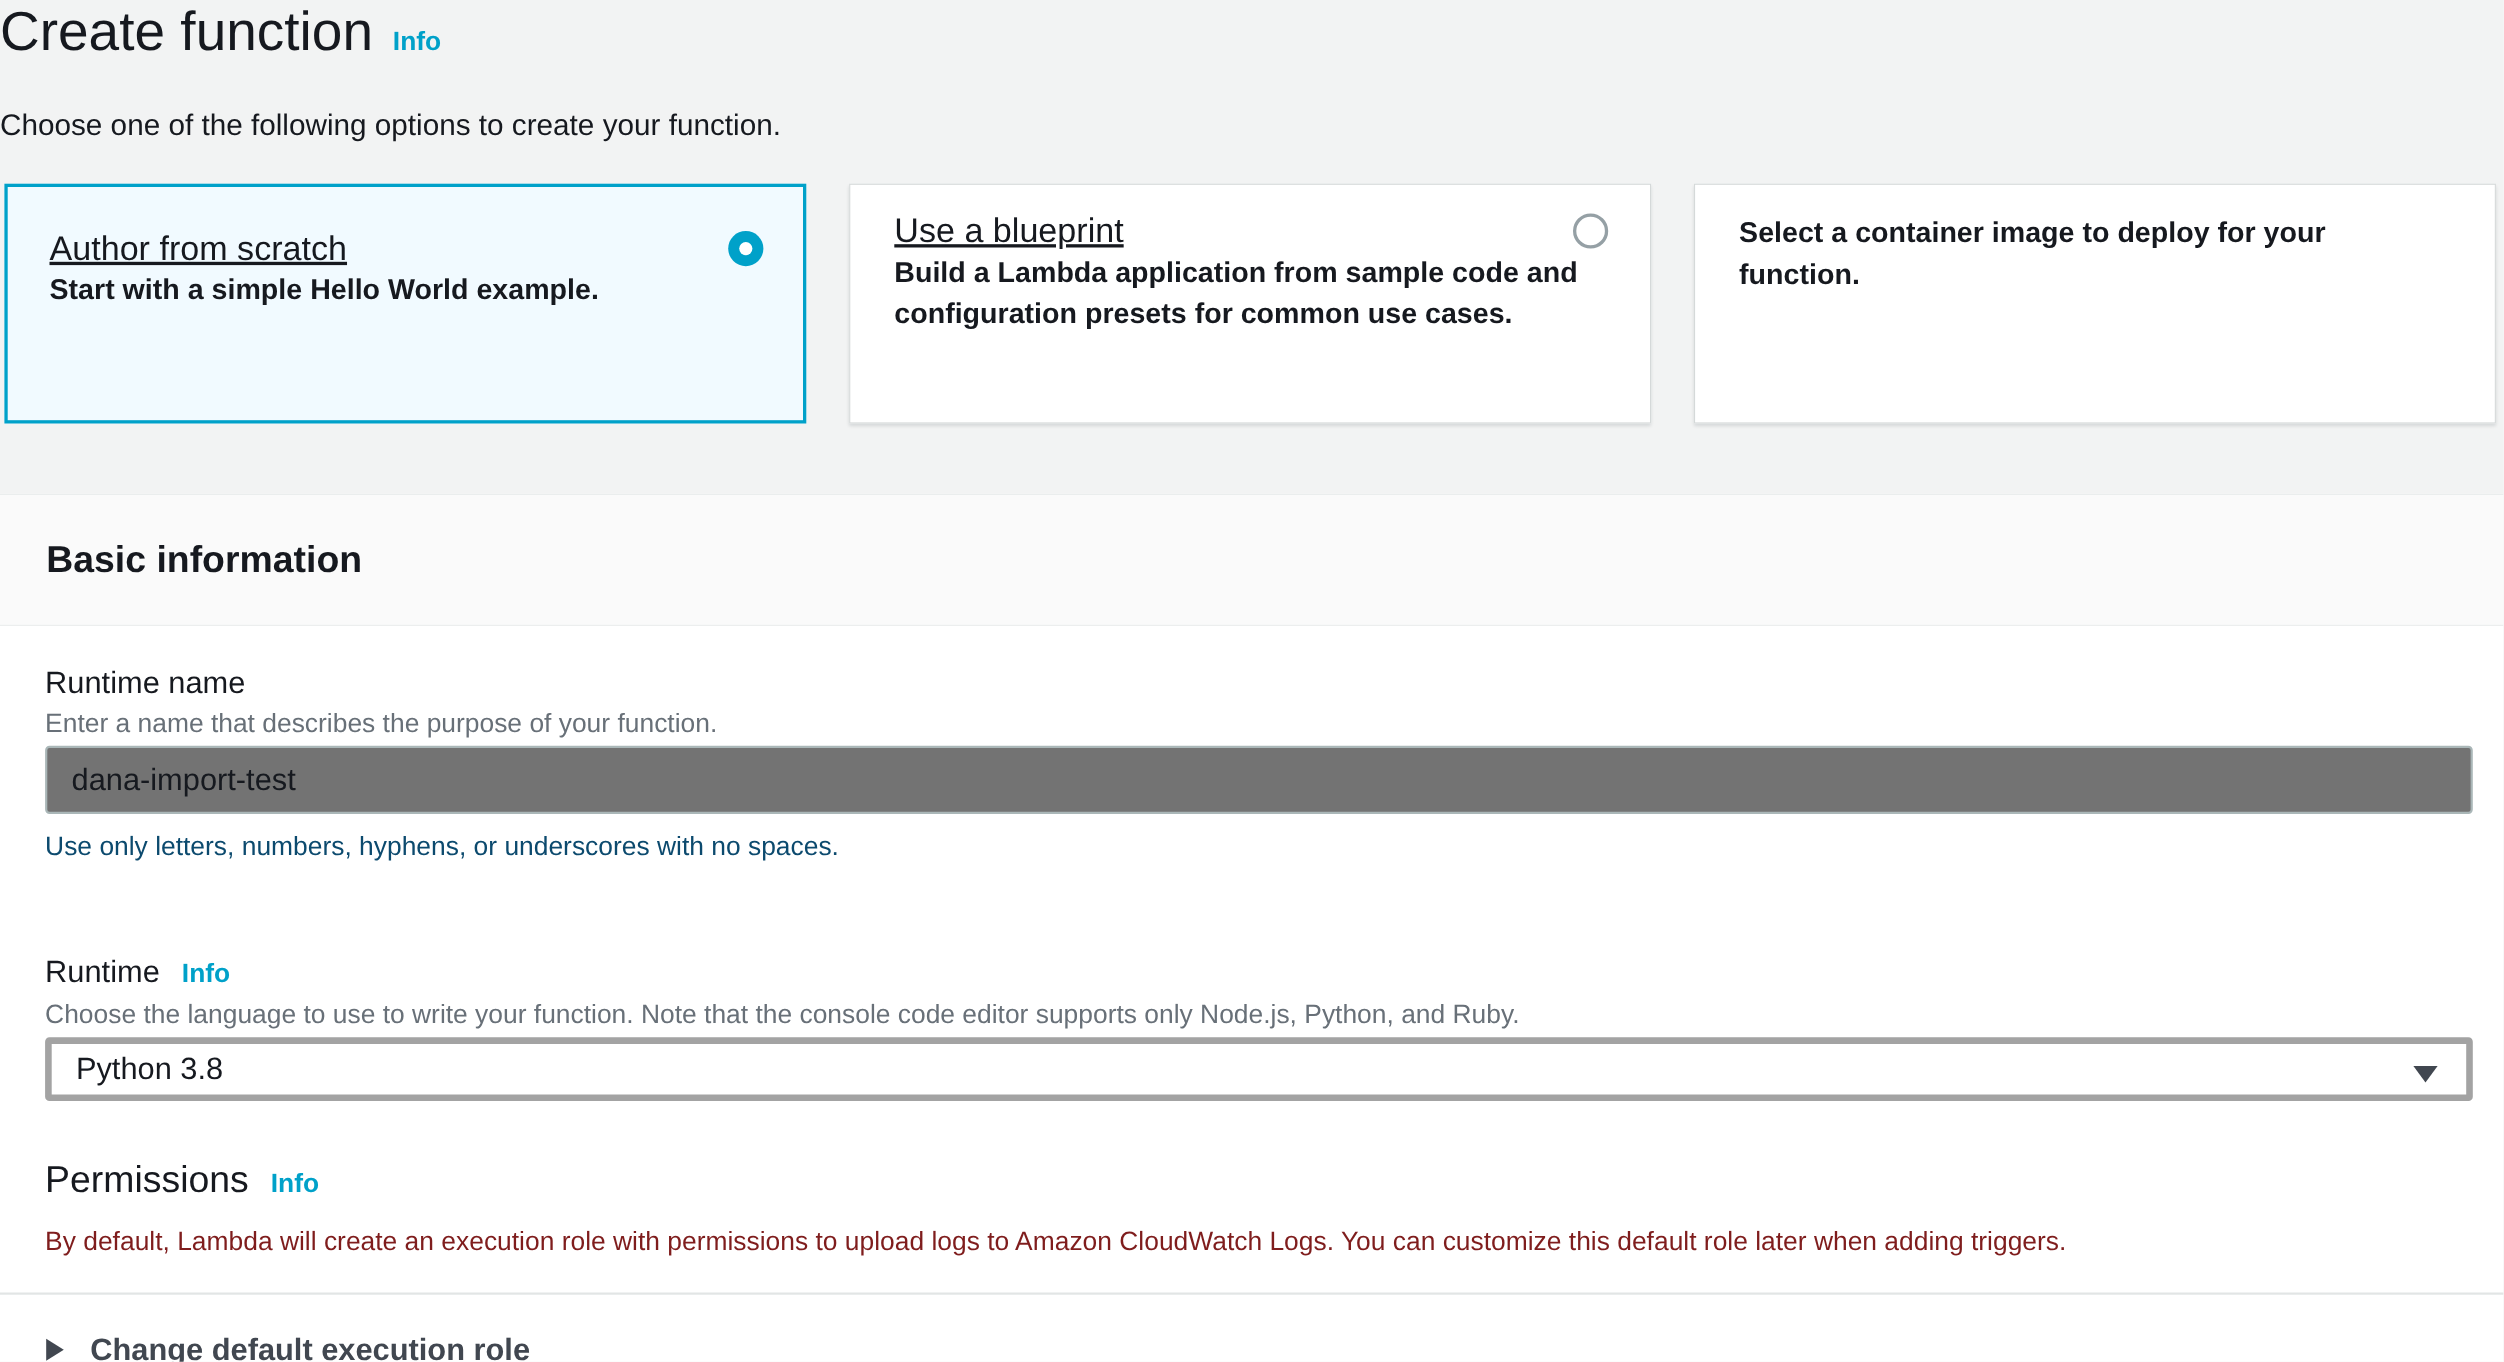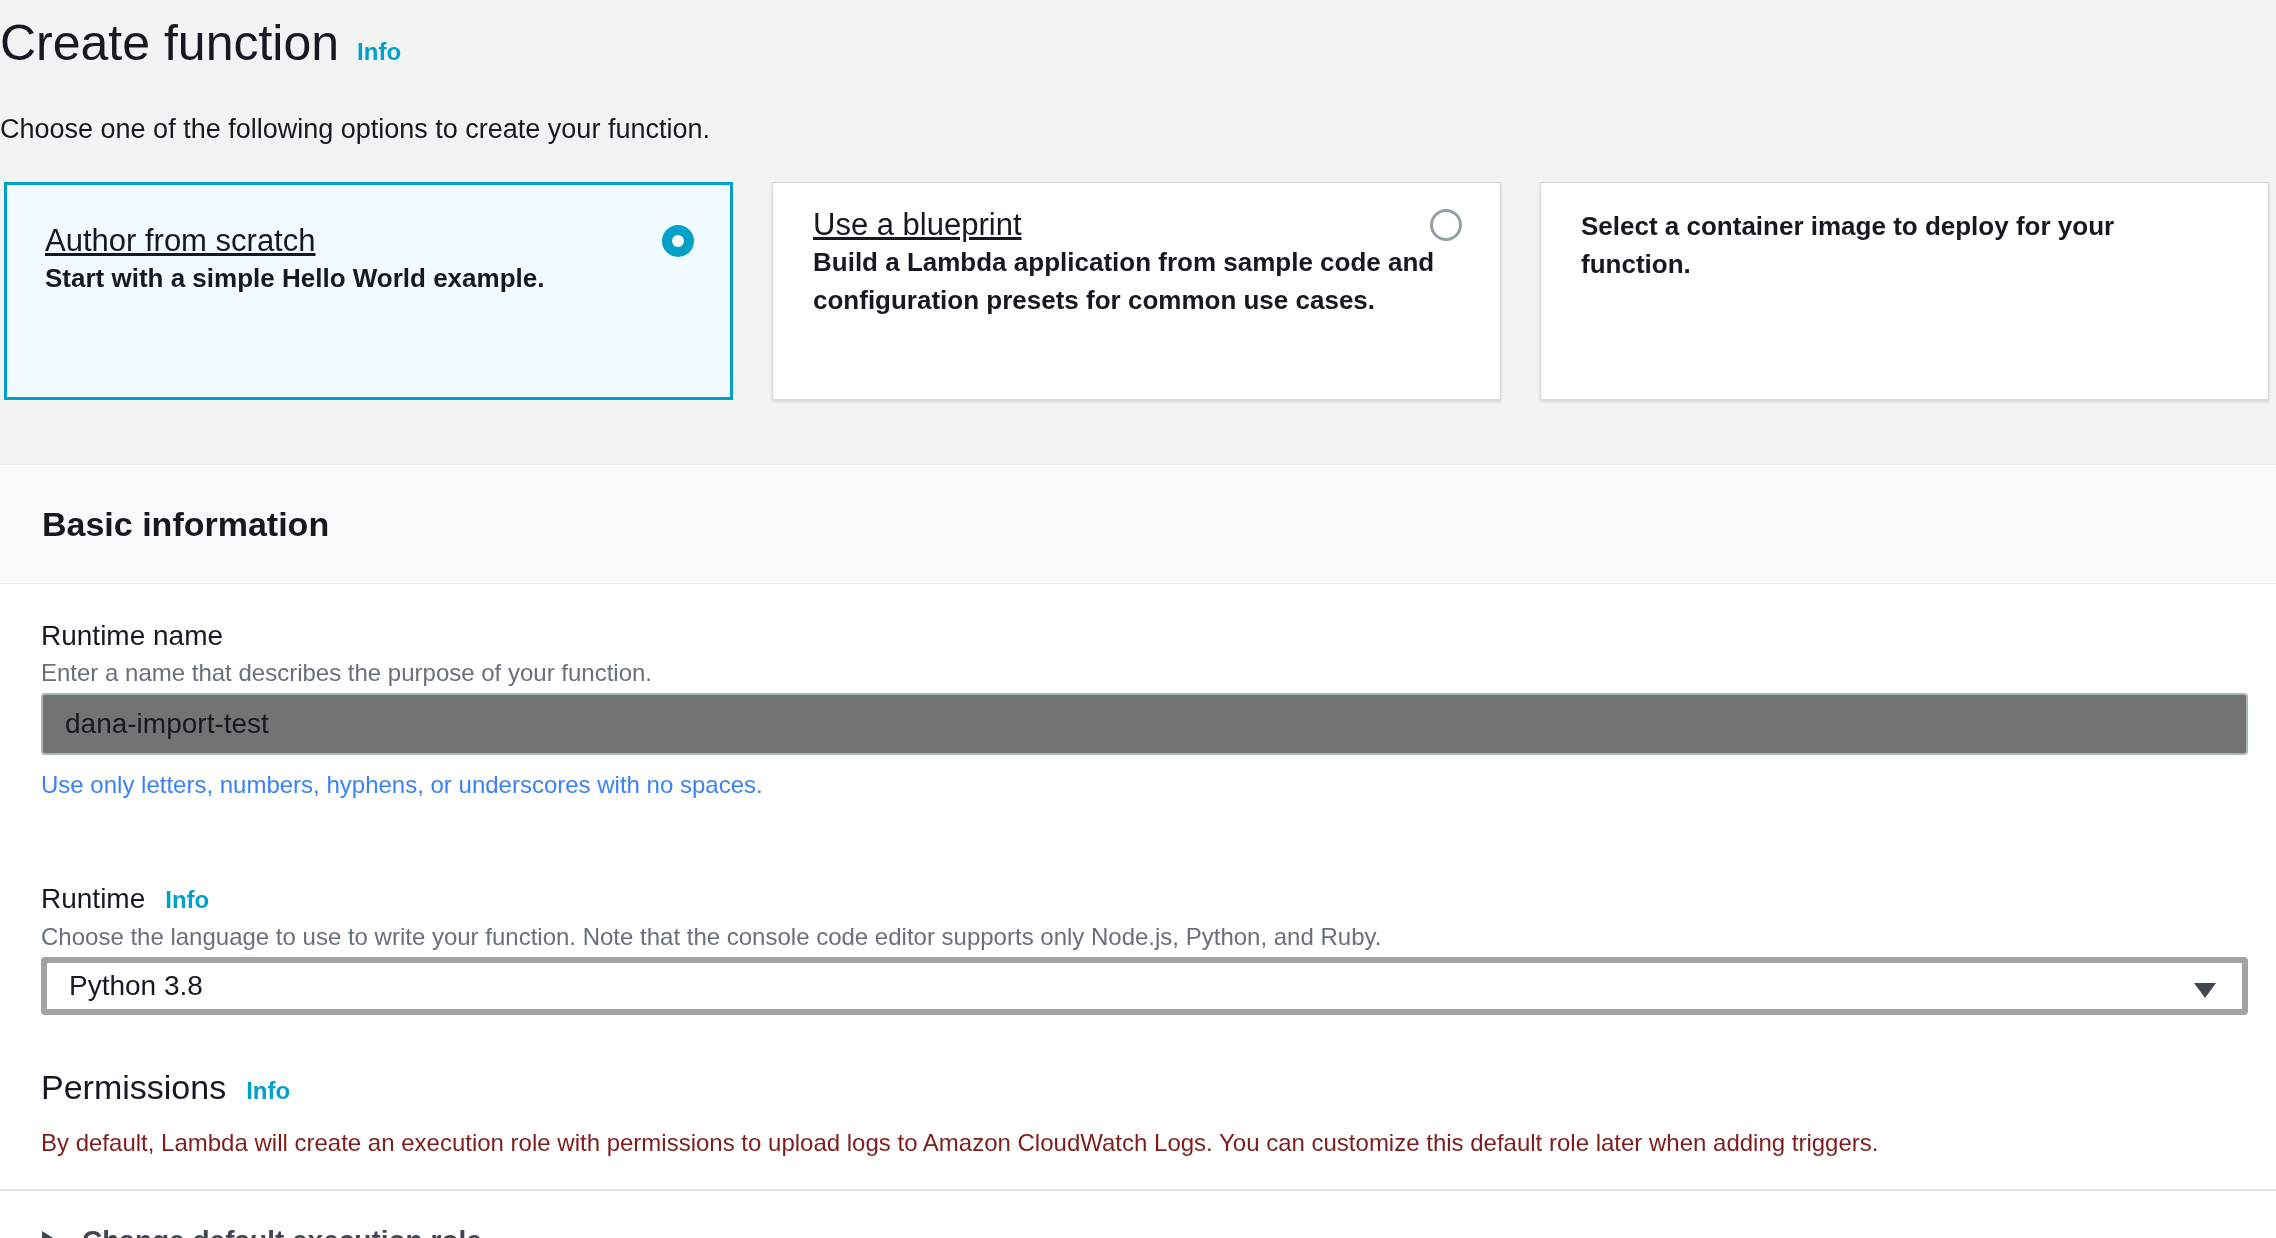--- a/index.html
+++ b/index.html
@@ -4,21 +4,21 @@
 <style>
   * { margin: 0; padding: 0; box-sizing: border-box; }
   html, body {
     width: 2276px; height: 1238px;
     background: #f2f3f3;
     font-family: "Liberation Sans", sans-serif;
     color: #16191f;
     overflow: hidden;
   }
   
-  .page-header { padding-top: 15px; }
+  .page-header { padding-top: 0; }
   h1.page-title {
     font-size: 50px; font-weight: 400; line-height: 56px; color: #16191f;
     display: inline;
   }
   .info-link {
     color: #00a1c9; font-weight: 700; text-decoration: none; cursor: pointer;
   }
   .title-info { font-size: 24px; margin-left: 18px; }
   .page-subtitle {
     margin-top: 42px; font-size: 27px; line-height: 32px; color: #16191f;
@@ -67,21 +67,21 @@
   .panel-body { padding: 0 28px 0 41px; }
   .form-label { padding-top: 36px; font-size: 28px; line-height: 32px; color: #16191f; }
   .form-label .inline-info { font-size: 24px; margin-left: 20px; }
   .form-desc { margin-top: 6px; font-size: 24px; line-height: 29px; color: #687078; }
   .text-input {
     display: block; margin-top: 6px; width: 2207px; height: 62px;
     border: 2px solid #aab7b8; border-radius: 4px; background: #737373;
     font-family: "Liberation Sans", sans-serif;
     font-size: 28px; color: #16191f; padding: 0 22px; outline: none;
   }
-  .constraint-text { margin-top: 16px; font-size: 24px; line-height: 28px; color: #3b82f6; }
+  .constraint-text { margin-top: 16px; font-size: 24px; line-height: 28px; color: #0c4a6e; }
   .spacer-48 { height: 48px; }
   .select-box {
     margin-top: 6px; width: 2207px; height: 58px; position: relative;
     border: 6px solid #a3a3a3; border-radius: 4px; background: #ffffff;
     display: flex; align-items: center; padding-left: 22px;
     font-size: 28px; color: #16191f; cursor: pointer;
   }
   .select-arrow {
     position: absolute; right: 26px; top: 20px;
     width: 0; height: 0;

